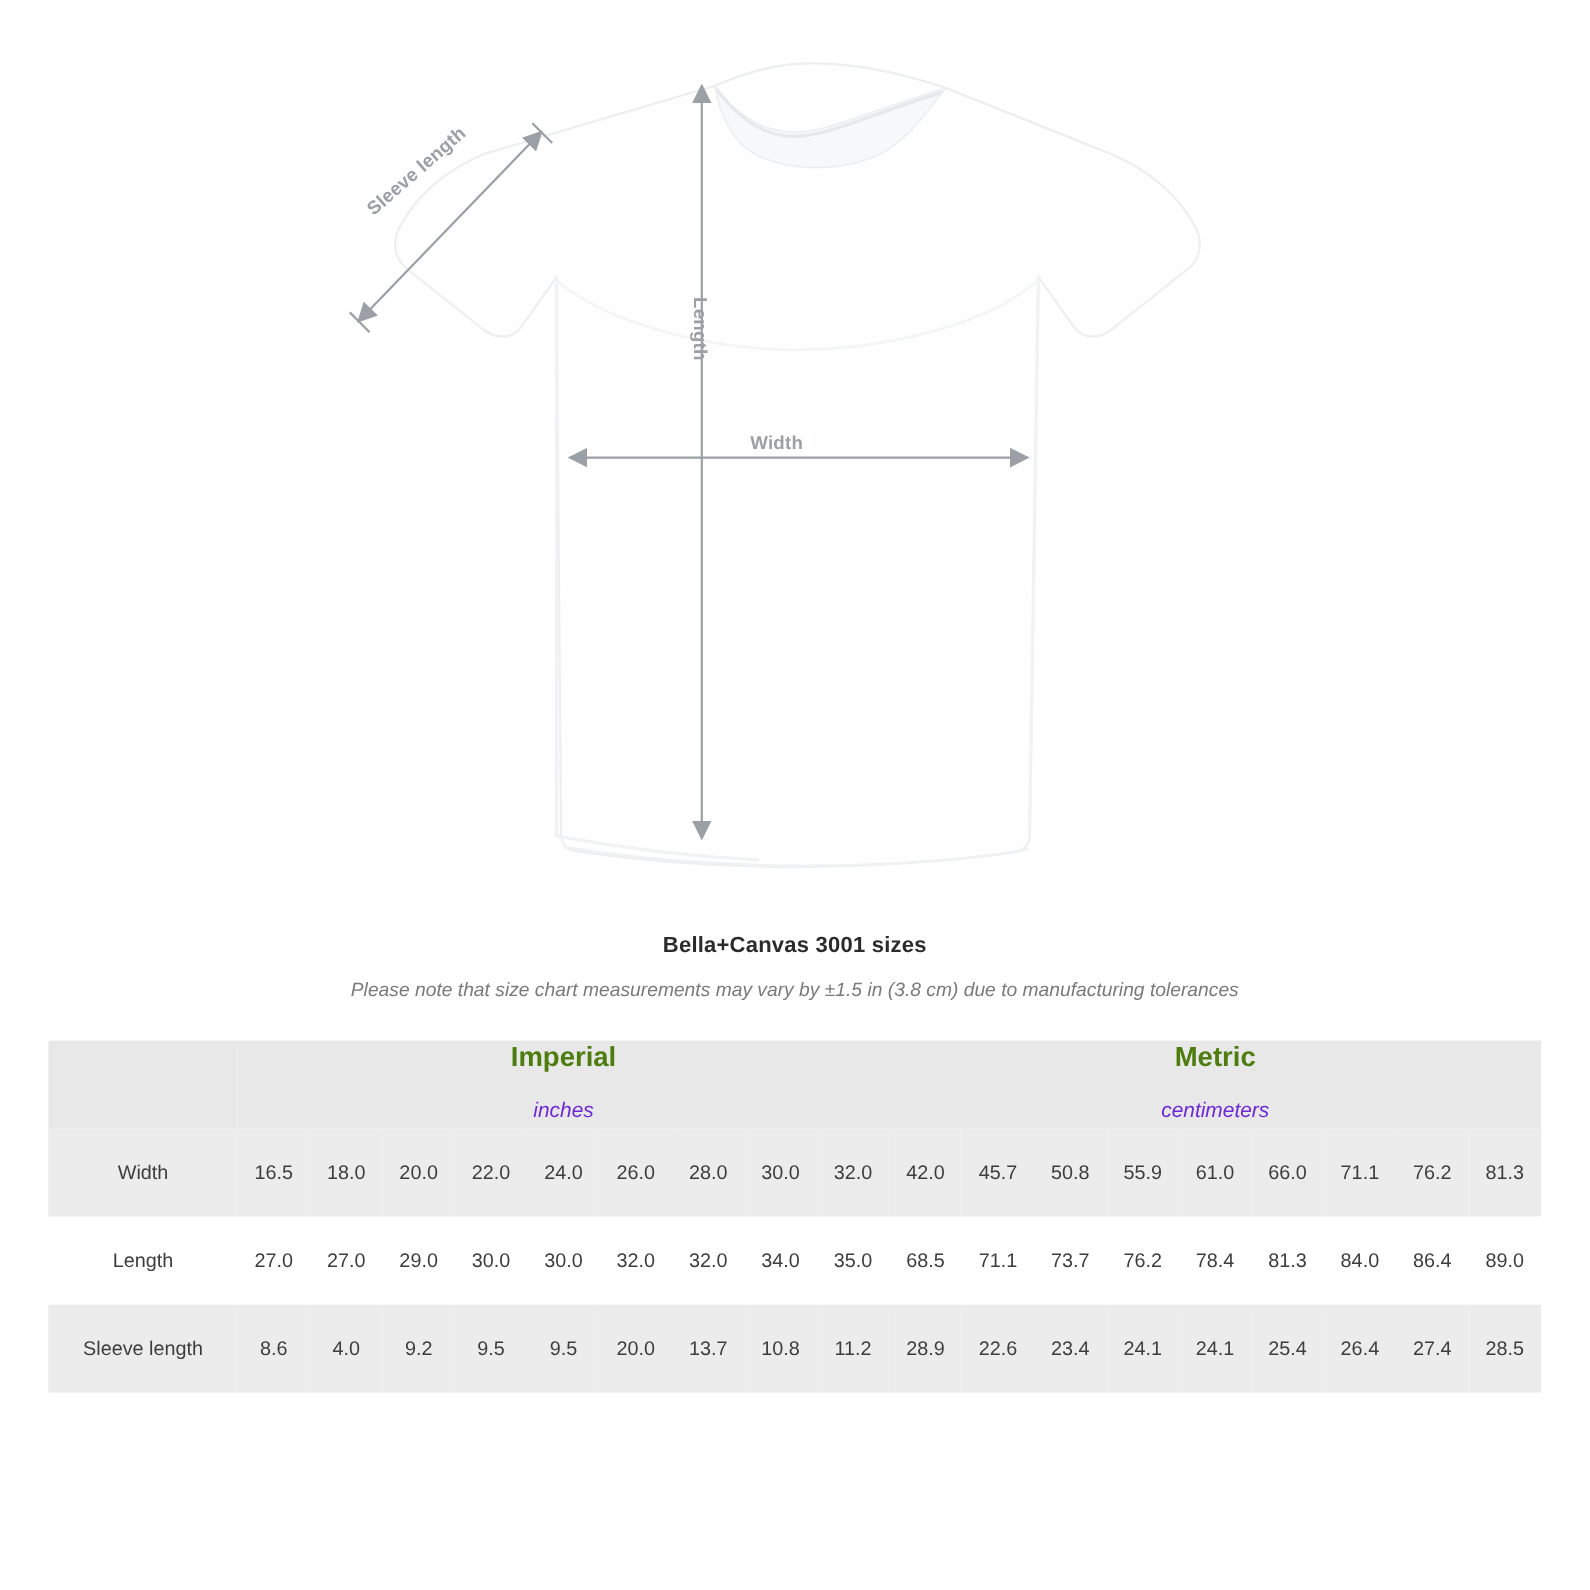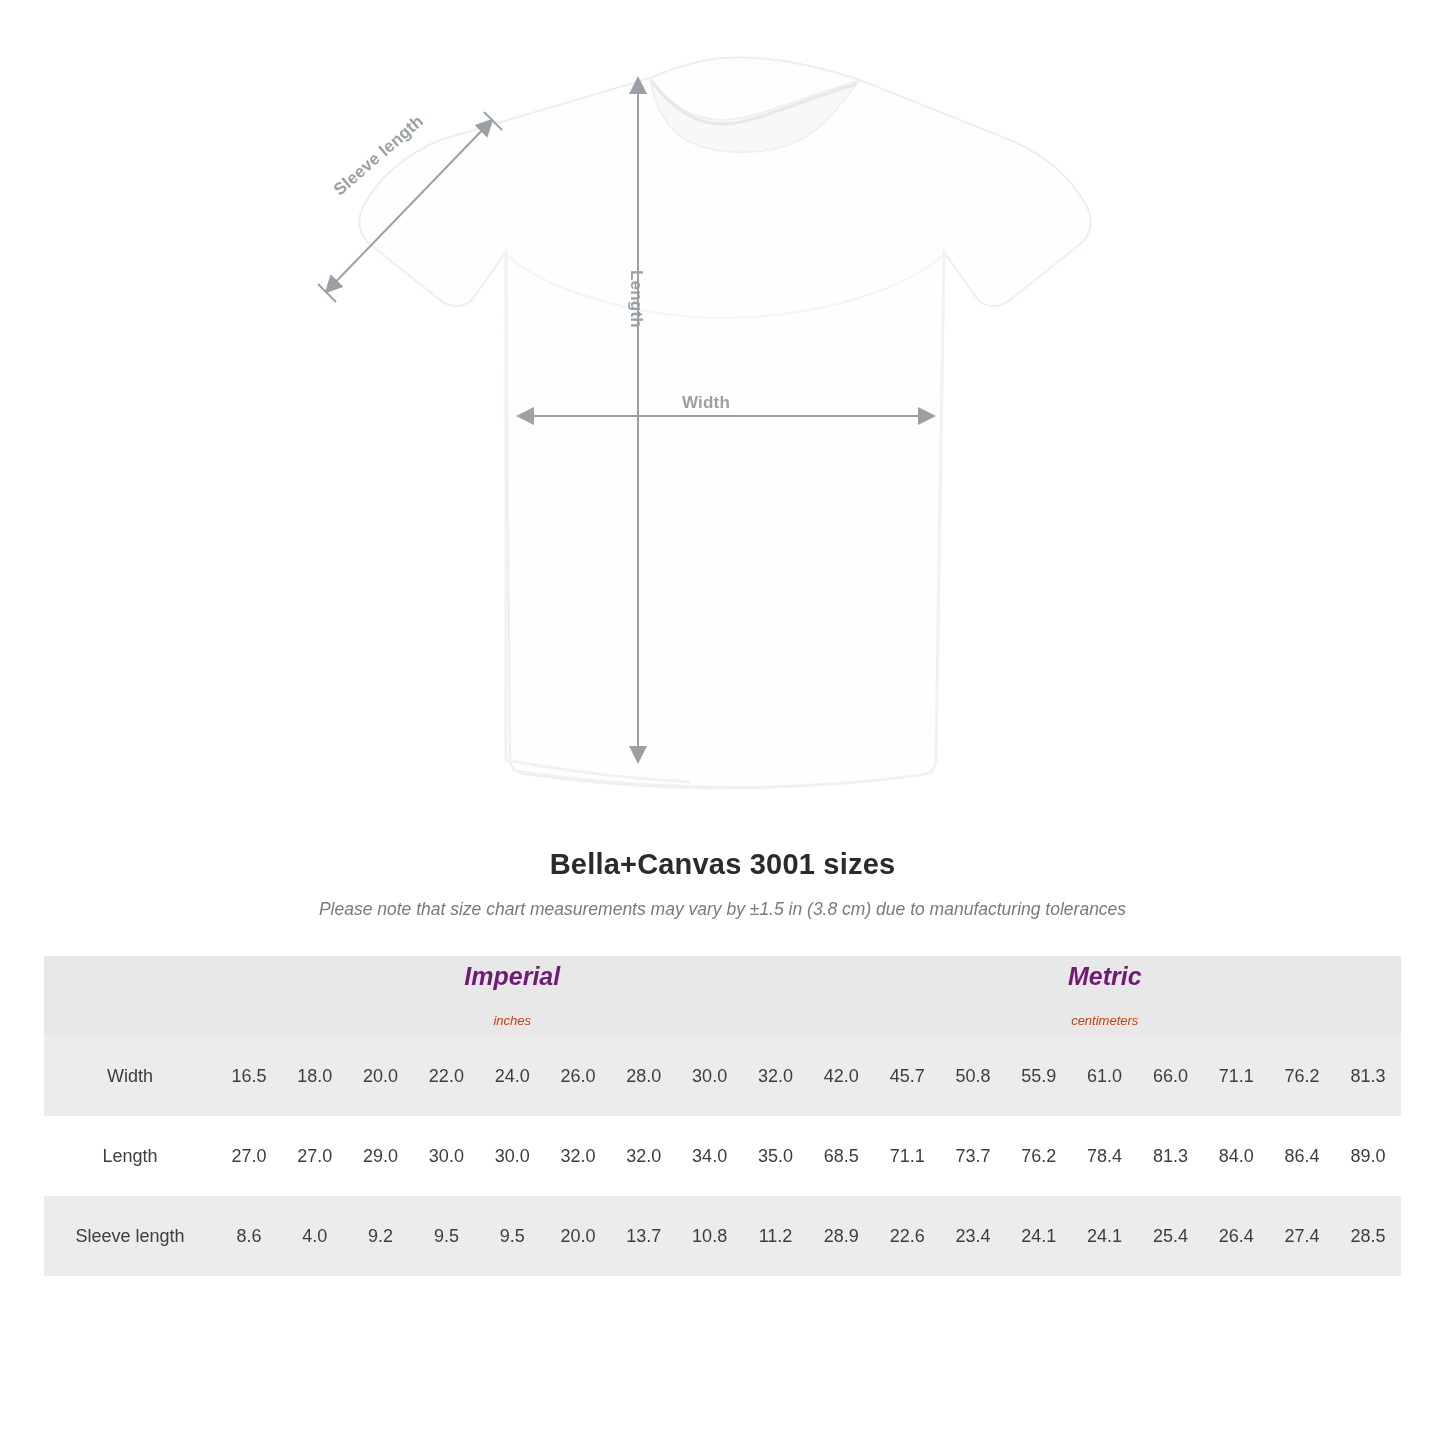--- a/index.html
+++ b/index.html
@@ -58,21 +58,21 @@
     background: #ffffff;
     padding: 0 6px;
   }
 
   
   .title-block {
     text-align: center;
     margin-top: 18px;
   }
   .chart-title {
-    font-size: 29px;
+    font-size: 20px;
     font-weight: bold;
     color: #2b2b2b;
     margin: 0;
     letter-spacing: .2px;
   }
   .chart-note {
     font-size: 17.5px;
     font-style: italic;
     color: #7a7a7a;
     margin: 18px 0 0 0;
@@ -96,29 +96,28 @@
     padding: 0;
     height: 80px;
     border: none;
   }
   .unit-head {
     background: #e8e8e8;
     height: 116px;
   }
   .unit-head .u-name {
     font-size: 25px;
+    font-weight: bold;
+    color: #4d7c0f;
+    line-height: 1.15;
+  }
+  .unit-head .u-sub {
+    font-size: 19px;
     font-style: italic;
-    font-weight: bold;
-    color: #701a75;
-    line-height: 1.15;
-  }
-  .unit-head .u-sub {
-    font-size: 13px;
-    font-style: italic;
-    color: #c2410c;
+    color: #6d28d9;
     line-height: 1.5;
     margin-top: 20px;
   }
   .row-head {
     font-weight: bold;
     color: #3a3a3a;
     font-size: 19px;
   }
   .col-head {
     font-weight: bold;

